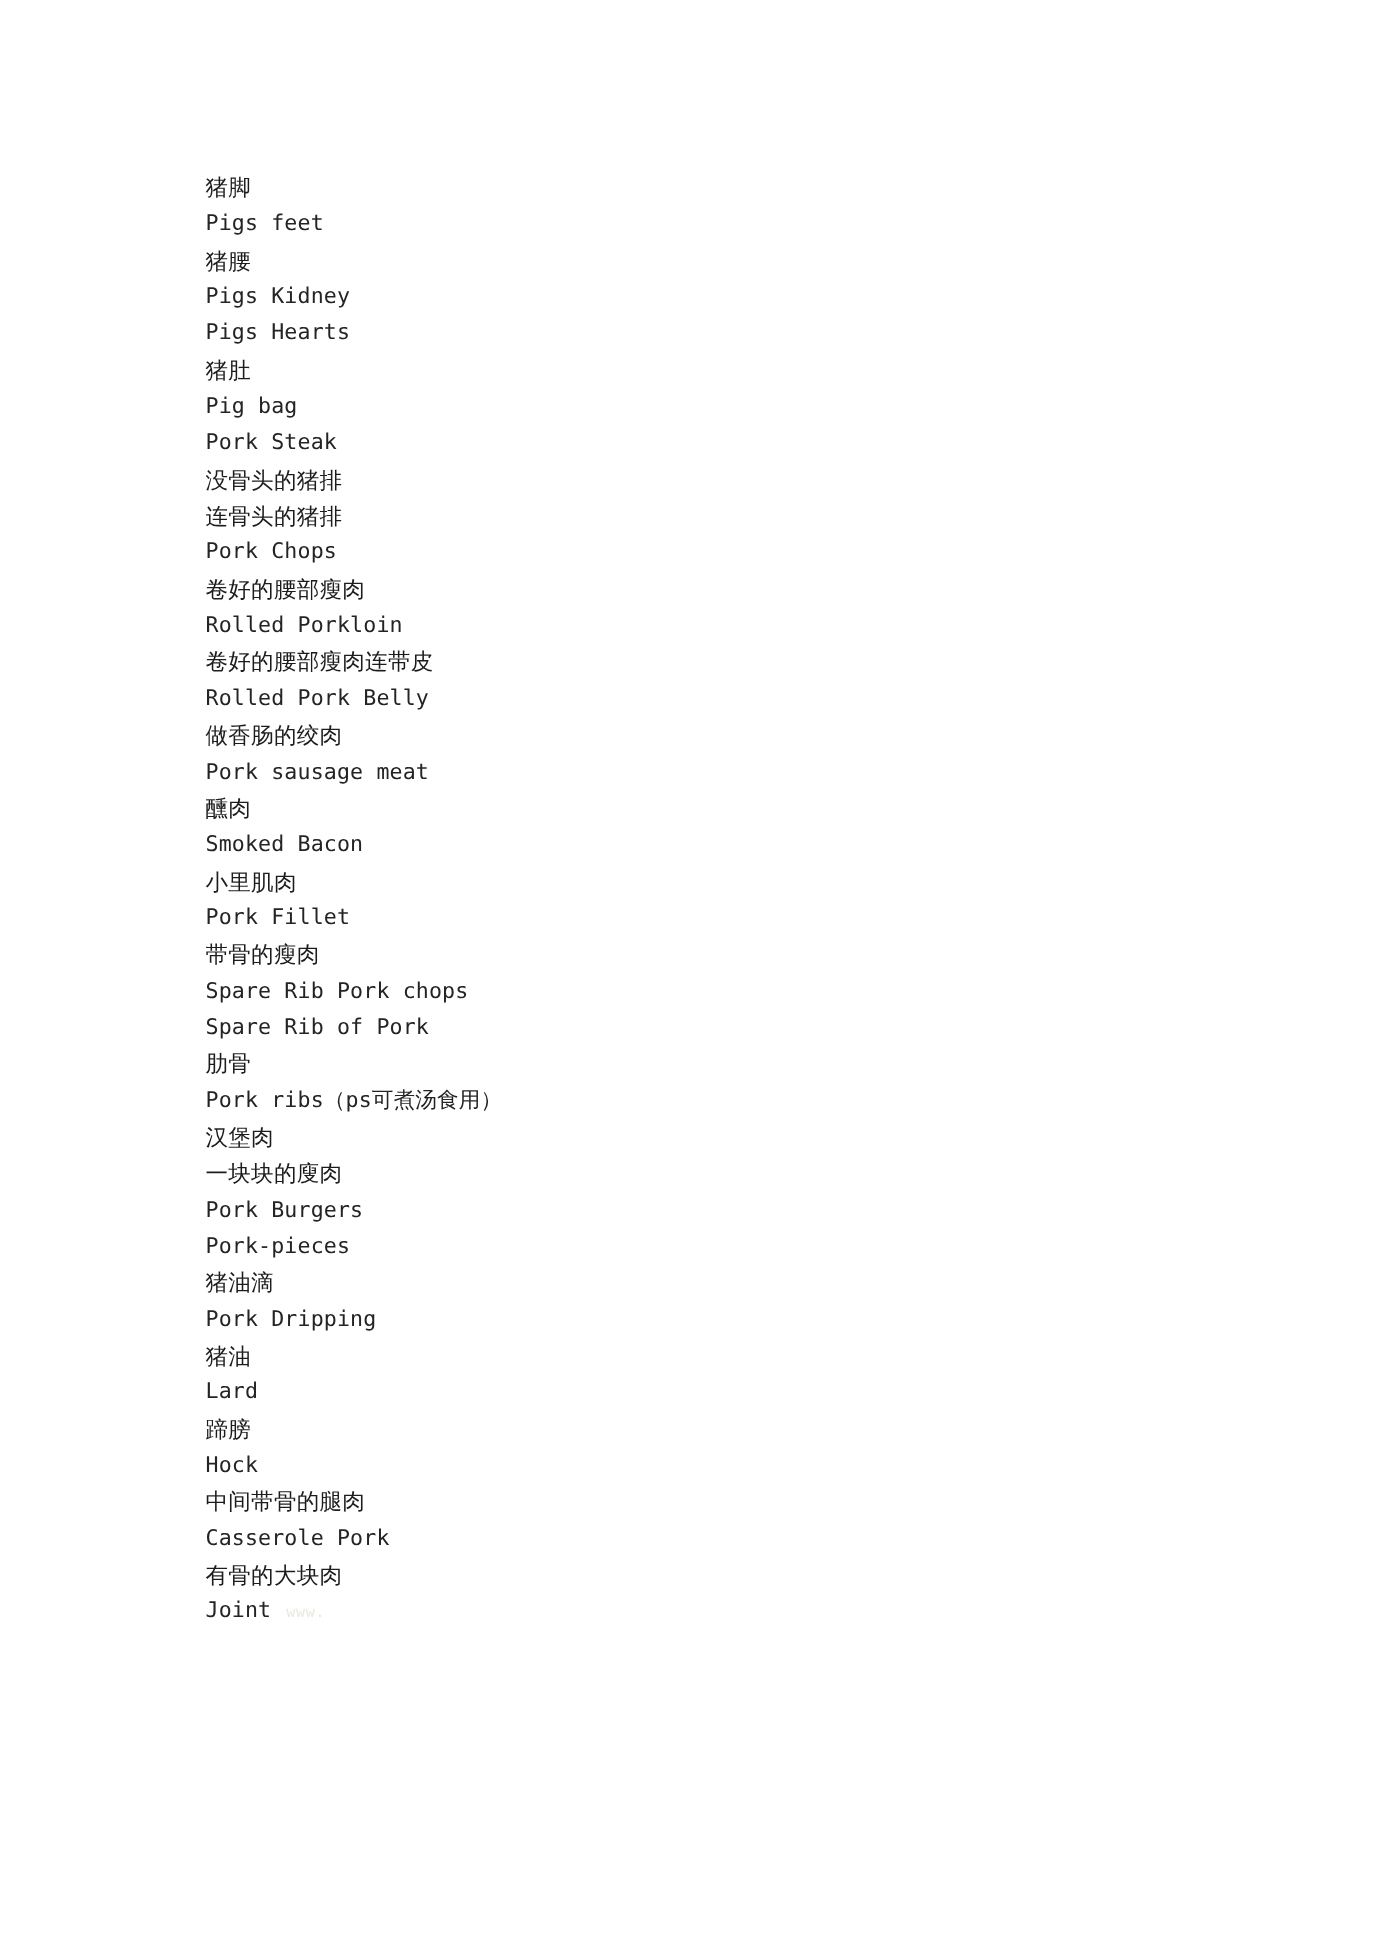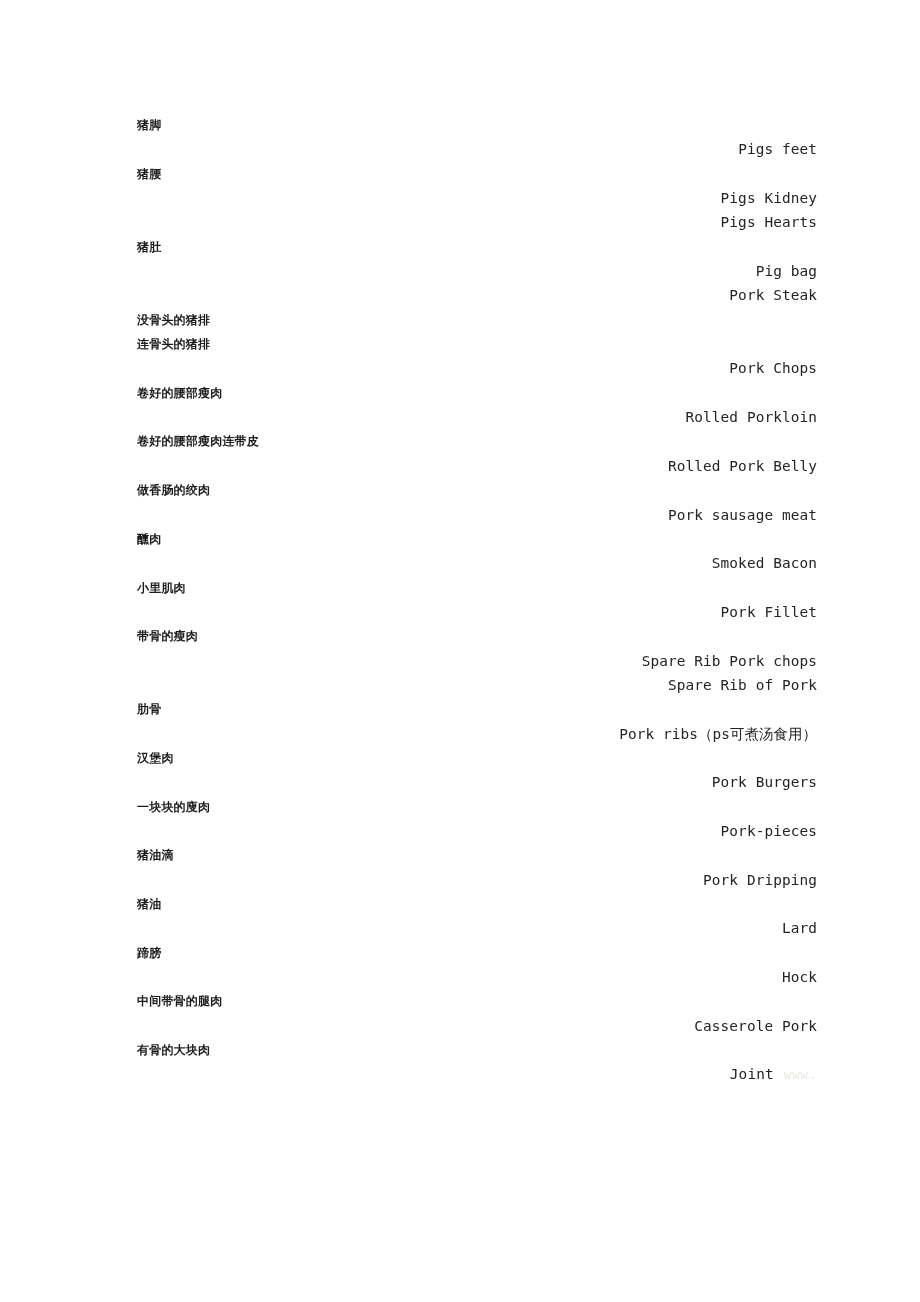--- a/index.html
+++ b/index.html
@@ -27,34 +27,32 @@
     list-style: none;
   }
   .entry-line {
     height: 24.35px;
     line-height: 24.35px;
     white-space: nowrap;
     color: #1c1c1c;
   }
   .entry-line.zh {
     font-family: "DejaVu Serif", "Liberation Serif", serif;
-    font-size: 12px;
+    font-size: 15px;
     letter-spacing: 0.2px;
-    font-weight: bold;
   }
   .entry-line.en {
     font-family: "DejaVu Sans Mono", "Liberation Mono", monospace;
     font-size: 14.4px;
     letter-spacing: 0.1px;
     color: #242424;
-    text-align: right;
   }
   .watermark {
     font-family: "DejaVu Sans Mono", "Liberation Mono", monospace;
-    font-size: 13px;
+    font-size: 10px;
     color: #eae7de;
     padding-left: 10px;
     letter-spacing: 0.5px;
   }
 </style>
 </head>
 <body>
 
 <div class="page">
   <div class="doc-body">
@@ -79,22 +77,22 @@
         <li class="entry-line zh">醺肉</li>
         <li class="entry-line en"><span>Smoked Bacon</span></li>
         <li class="entry-line zh">小里肌肉</li>
         <li class="entry-line en"><span>Pork Fillet</span></li>
         <li class="entry-line zh">带骨的瘦肉</li>
         <li class="entry-line en"><span>Spare Rib Pork chops</span></li>
         <li class="entry-line en"><span>Spare Rib of Pork</span></li>
         <li class="entry-line zh">肋骨</li>
         <li class="entry-line en"><span>Pork ribs（ps可煮汤食用）</span></li>
         <li class="entry-line zh">汉堡肉</li>
+        <li class="entry-line zh">一块块的廋肉</li>
         <li class="entry-line en"><span>Pork Burgers</span></li>
-        <li class="entry-line zh">一块块的廋肉</li>
         <li class="entry-line en"><span>Pork-pieces</span></li>
         <li class="entry-line zh">猪油滴</li>
         <li class="entry-line en"><span>Pork Dripping</span></li>
         <li class="entry-line zh">猪油</li>
         <li class="entry-line en"><span>Lard</span></li>
         <li class="entry-line zh">蹄膀</li>
         <li class="entry-line en"><span>Hock</span></li>
         <li class="entry-line zh">中间带骨的腿肉</li>
         <li class="entry-line en"><span>Casserole Pork</span></li>
         <li class="entry-line zh">有骨的大块肉</li>

